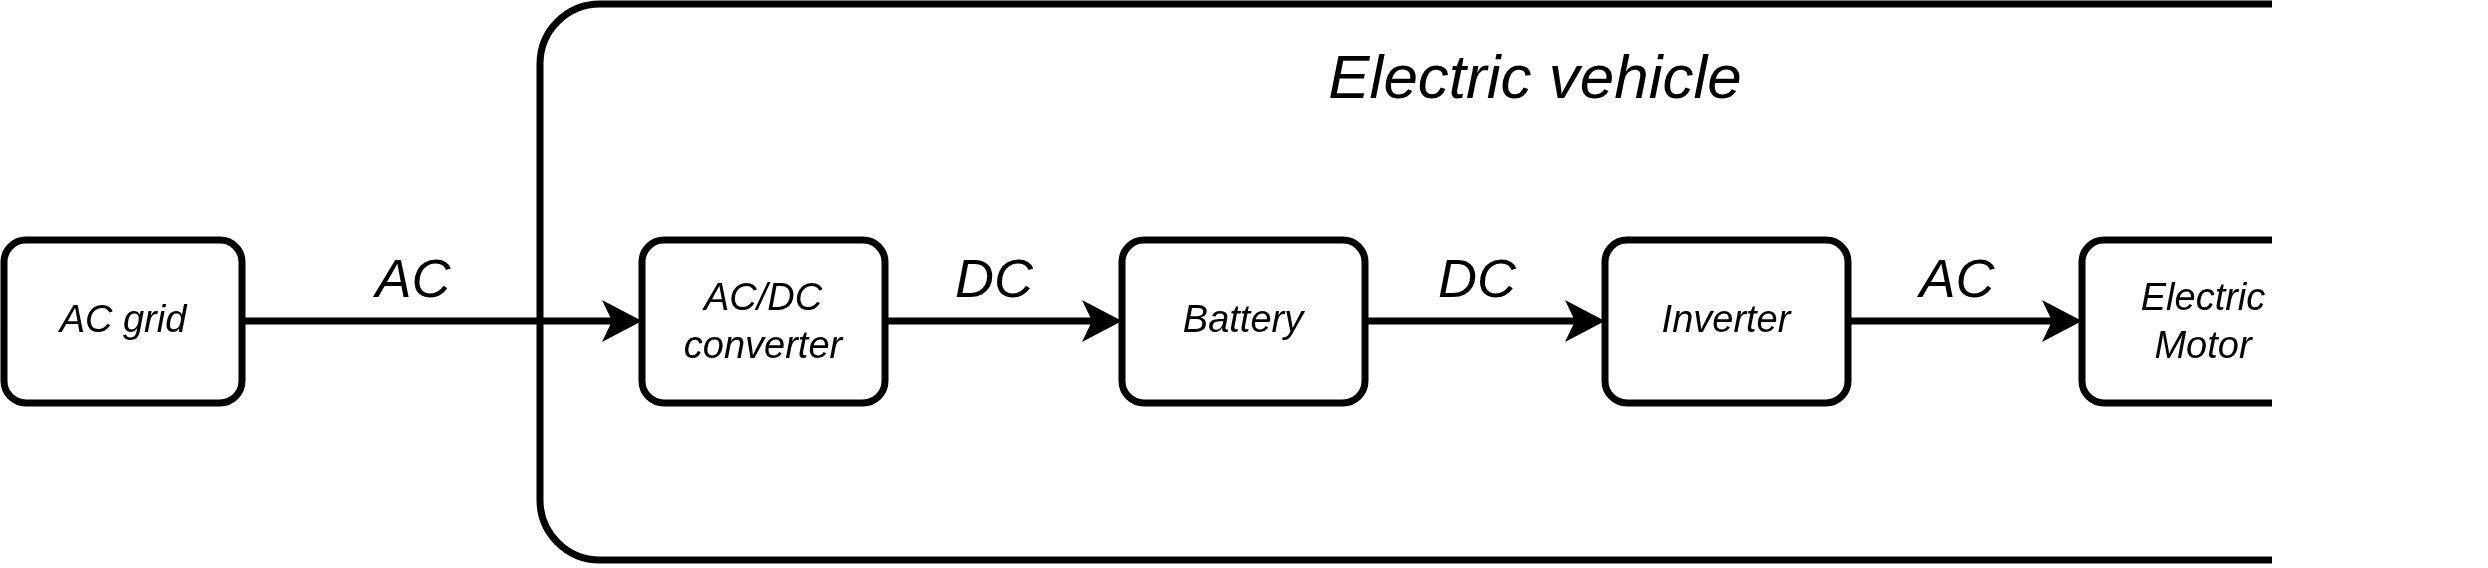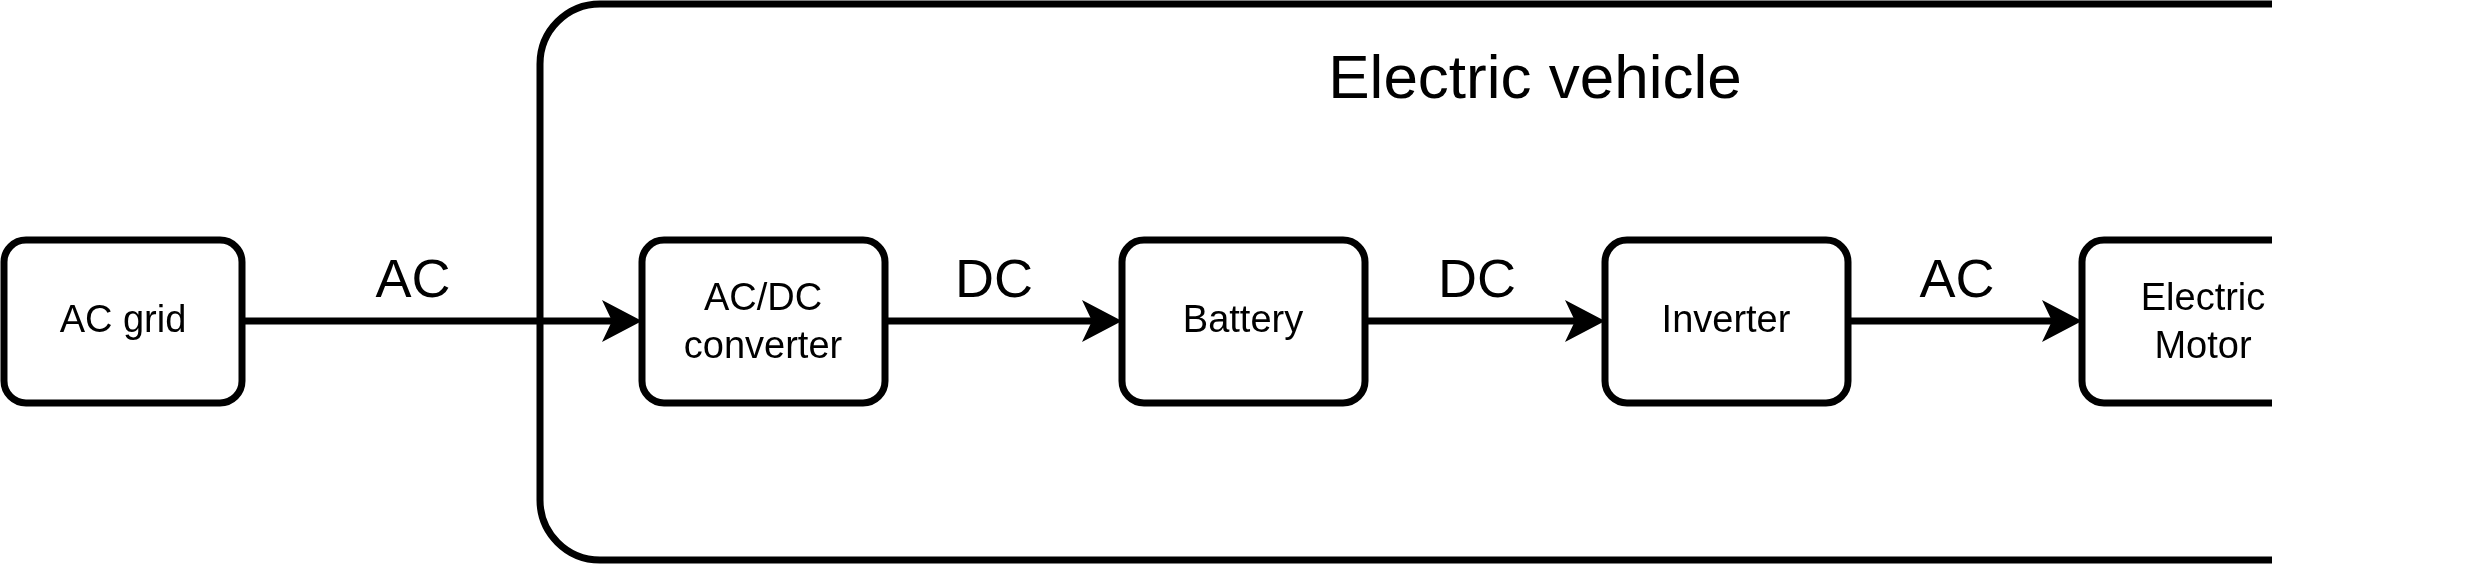--- a/index.html
+++ b/index.html
@@ -10,20 +10,21 @@
   body {
     font-family: "Liberation Sans", sans-serif;
     color: #000000;
   }
   #canvas {
     position: relative;
     width: 2272px;
     height: 568px;
     background: #ffffff;
     overflow: hidden;
+    font-style: italic;
   }
   svg#diagram {
     position: absolute;
     left: 0;
     top: 0;
     width: 2488px;
     height: 568px;
     display: block;
   }
   .node-rect {

